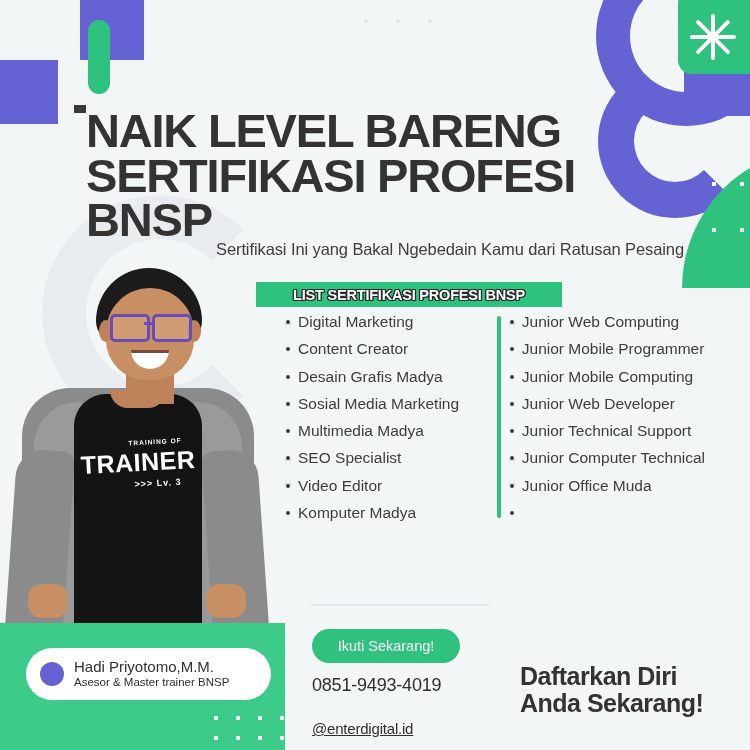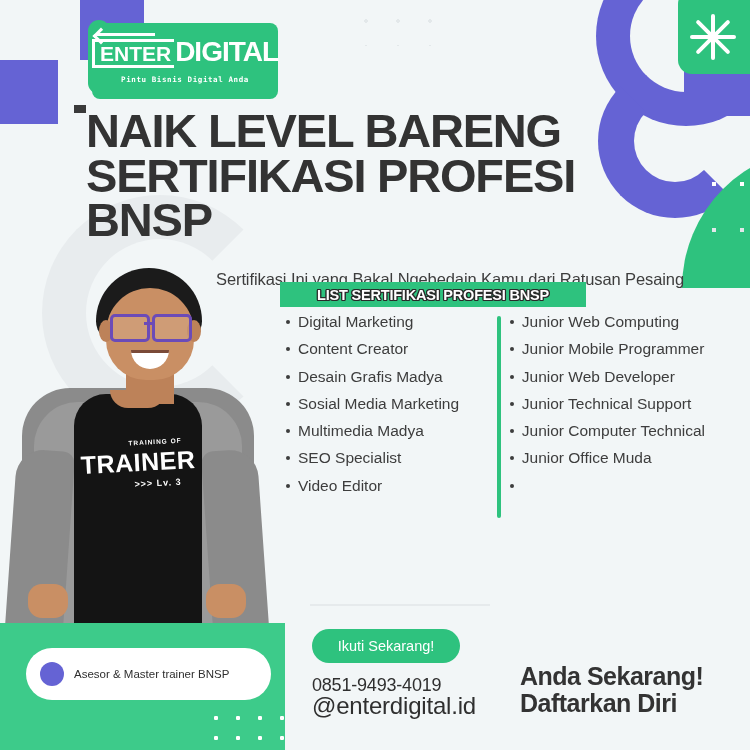--- a/index.html
+++ b/index.html
@@ -93,26 +93,26 @@
 
   
   .headline{
     position:absolute;left:86px;top:109px;width:520px;
     color:#333333;font-weight:800;font-size:47px;line-height:.95;
     letter-spacing:-1.2px;text-transform:uppercase;
   }
   .headline div{white-space:nowrap;}
   .subtitle{
     position:absolute;left:216px;top:240px;
-    color:#3d3d3d;font-size:16.5px;font-weight:400;letter-spacing:-.1px;white-space:nowrap;margin-top:30px;
+    color:#3d3d3d;font-size:16.5px;font-weight:400;letter-spacing:-.1px;white-space:nowrap;
   }
 
   
   .list-banner{
-    position:absolute;left:280px;top:282px;width:306px;height:25px;
+    position:absolute;left:256px;top:282px;width:306px;height:25px;
     background:#2ec27e;display:flex;align-items:center;justify-content:center;
   }
   .list-banner span{
     color:#ffffff;font-size:14.5px;font-weight:800;letter-spacing:-.2px;
     text-shadow:
       -1.3px 0 #2b2b2b, 1.3px 0 #2b2b2b, 0 -1.3px #2b2b2b, 0 1.3px #2b2b2b,
       -1px -1px #2b2b2b, 1px -1px #2b2b2b, -1px 1px #2b2b2b, 1px 1px #2b2b2b;
   }
 
   
@@ -174,21 +174,21 @@
   .name-sub{color:#2f2f2f;font-size:11.5px;font-weight:400;white-space:nowrap;}
 
   
   .divider-grey{position:absolute;left:310px;top:604px;width:180px;height:2px;background:#e6eaec;}
   .cta-btn{
     position:absolute;left:312px;top:629px;width:148px;height:34px;background:#2ec27e;border-radius:17px;
     display:flex;align-items:center;justify-content:center;border:none;cursor:pointer;padding:0;
   }
   .cta-btn span{color:#ffffff;font-size:14.5px;font-weight:400;}
   .phone{position:absolute;left:312px;top:675px;color:#2f2f2f;font-size:18px;font-weight:400;letter-spacing:-.2px;}
-  .handle{position:absolute;left:312px;top:692px;color:#2f2f2f;font-size:24px;font-weight:400;letter-spacing:-.2px;}
+  .handle{position:absolute;left:312px;top:720px;color:#2f2f2f;font-size:15px;font-weight:400;letter-spacing:-.2px;text-decoration:underline;}
 
   .reg-cta{
     position:absolute;left:520px;top:663px;color:#333333;font-size:25px;font-weight:800;
     line-height:1.08;letter-spacing:-.5px;
   }
   .reg-cta div{white-space:nowrap;}
 </style>
 </head>
 <body>
 
@@ -207,27 +207,20 @@
     <span style="transform:rotate(0deg)"></span>
     <span style="transform:rotate(45deg)"></span>
     <span style="transform:rotate(90deg)"></span>
     <span style="transform:rotate(135deg)"></span>
   </div>
   <div class="qc-green-right"></div>
   <div class="dots-right-white"></div>
   <div class="dots-right-grey"></div>
   <div class="ring-grey"></div>
 
-  <div class="logo-box">
-    <div class="logo-word">
-      <span class="logo-enter">ENTER</span>
-      <span class="logo-digital">DIGITAL</span>
-    </div>
-    <div class="logo-tagline">Pintu Bisnis Digital Anda</div>
-  </div>
 
   <div class="headline">
     <div>NAIK LEVEL BARENG</div>
     <div>SERTIFIKASI PROFESI</div>
     <div>BNSP</div>
   </div>
   <div class="subtitle">Sertifikasi Ini yang Bakal Ngebedain Kamu dari Ratusan Pesaing</div>
 
   <div class="list-banner">
     <span>LIST SERTIFIKASI PROFESI BNSP</span>
@@ -257,29 +250,37 @@
           <span>Multimedia Madya</span>
         </div>
       <div class="li">
           <span class="dot"></span>
           <span>SEO Specialist</span>
         </div>
       <div class="li">
           <span class="dot"></span>
           <span>Video Editor</span>
         </div>
+      <div class="li">
+          <span class="dot"></span>
+          <span>Komputer Madya</span>
+        </div>
     </div>
     <div class="col col-right">
       <div class="li">
           <span class="dot"></span>
           <span>Junior Web Computing</span>
         </div>
       <div class="li">
           <span class="dot"></span>
           <span>Junior Mobile Programmer</span>
+        </div>
+      <div class="li">
+          <span class="dot"></span>
+          <span>Junior Mobile Computing</span>
         </div>
       <div class="li">
           <span class="dot"></span>
           <span>Junior Web Developer</span>
         </div>
       <div class="li">
           <span class="dot"></span>
           <span>Junior Technical Support</span>
         </div>
       <div class="li">
@@ -317,29 +318,30 @@
     <div class="p-smile"></div>
     <div class="p-hand-l"></div>
     <div class="p-hand-r"></div>
   </div>
 
   <div class="panel-green"></div>
   <div class="panel-dots"></div>
   <div class="name-card">
     <div class="name-avatar"></div>
     <div class="name-text">
+      <div class="name-title">Hadi Priyotomo,M.M.</div>
       <div class="name-sub">Asesor &amp; Master trainer BNSP</div>
     </div>
   </div>
 
   <div class="divider-grey"></div>
   <button class="cta-btn">
     <span>Ikuti Sekarang!</span>
   </button>
   <div class="phone">0851-9493-4019</div>
   <div class="handle">@enterdigital.id</div>
 
   <div class="reg-cta">
+    <div>Daftarkan Diri</div>
     <div>Anda Sekarang!</div>
-    <div>Daftarkan Diri</div>
   </div>
 
 </div>
 
 </body></html>

